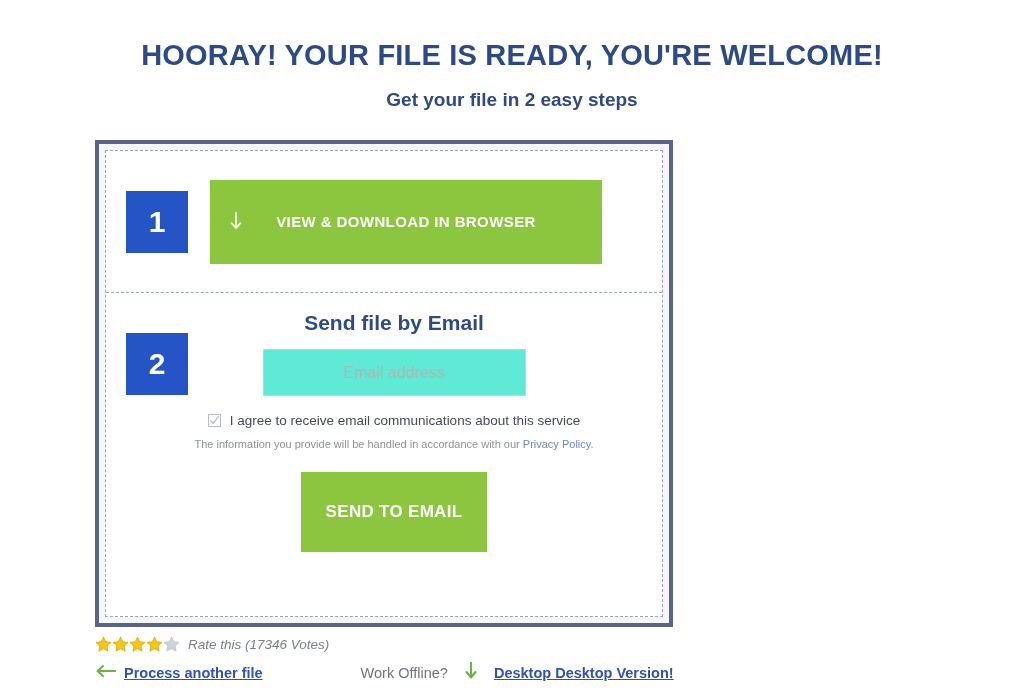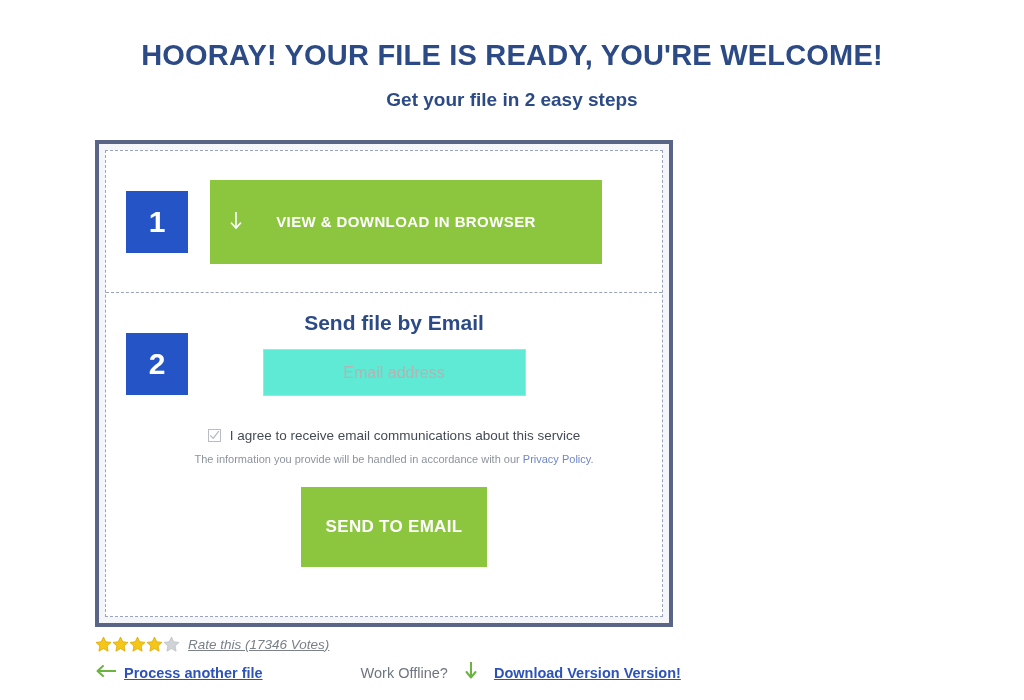--- a/index.html
+++ b/index.html
@@ -151,21 +151,21 @@
     font-family: "Liberation Sans", sans-serif;
     font-size: 16px;
     color: #4a4a4a;
     outline: none;
   }
   .email-input::placeholder { color: #b3b3b3; }
 
   .agree-row {
     display: flex;
     align-items: center;
-    margin-top: 32px;
+    margin-top: 17px;
     gap: 9px;
   }
   .cbox {
     width: 13px;
     height: 13px;
     border: 1px solid #b8bcc4;
     background: #ffffff;
     display: flex;
     align-items: center;
     justify-content: center;
@@ -214,21 +214,20 @@
     align-items: center;
     gap: 8px;
     height: 20px;
   }
   .stars { display: flex; gap: 0px; }
   .star { width: 17px; height: 17px; display: block; }
   .rate-text {
     font-size: 13.5px;
     font-style: italic;
     color: #7b8189;
-    text-decoration: underline;
   }
 
   .links-row {
     display: flex;
     align-items: center;
     margin-top: 8px;
     height: 22px;
   }
   .link-left { display: flex; align-items: center; gap: 7px; }
   .link-right {
@@ -339,19 +338,19 @@
       </span>
 
       <span class="link-right">
         <span class="offline-text">Work Offline?</span>
         <span class="arrow-ico">
           <svg width="14" height="20" viewBox="0 0 14 20" aria-hidden="true">
             <path d="M7 1 L7 15" stroke="#6cb33f" stroke-width="2" fill="none"></path>
             <path d="M2.5 11 L7 16.5 L11.5 11" stroke="#6cb33f" stroke-width="2" fill="none" stroke-linecap="round" stroke-linejoin="round"></path>
           </svg>
         </span>
-        <a class="footer-link" href="#" style="color: rgb(45, 83, 184);">Download Version Version!</a>
+        <a class="footer-link" href="#" style="color: rgb(45, 83, 184);">Desktop Desktop Version!</a>
       </span>
     </div>
 
   </div>
 
 </div>
 
 </body></html>

